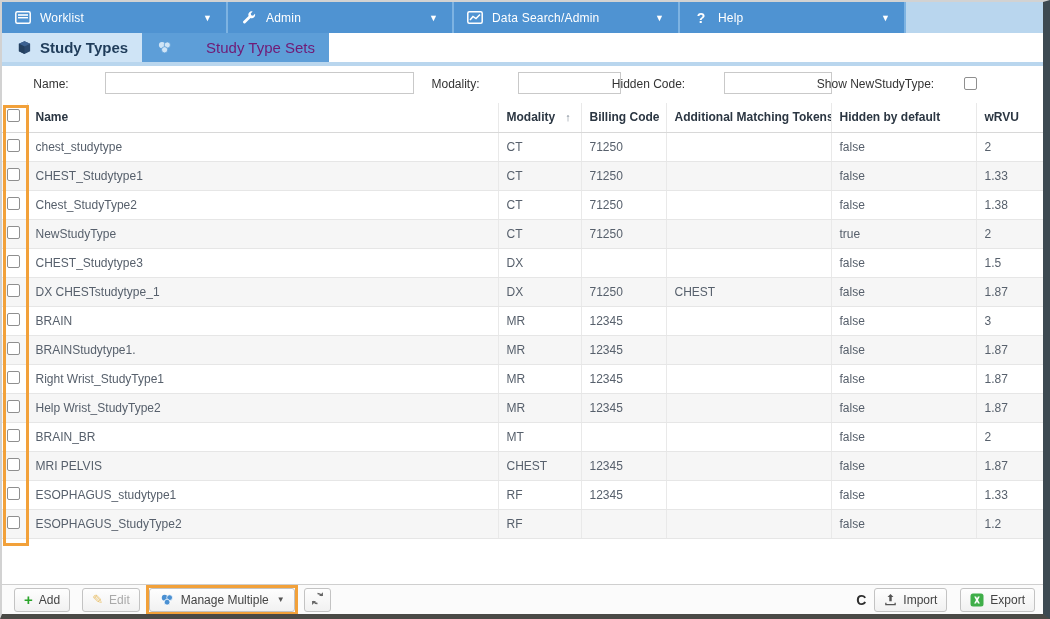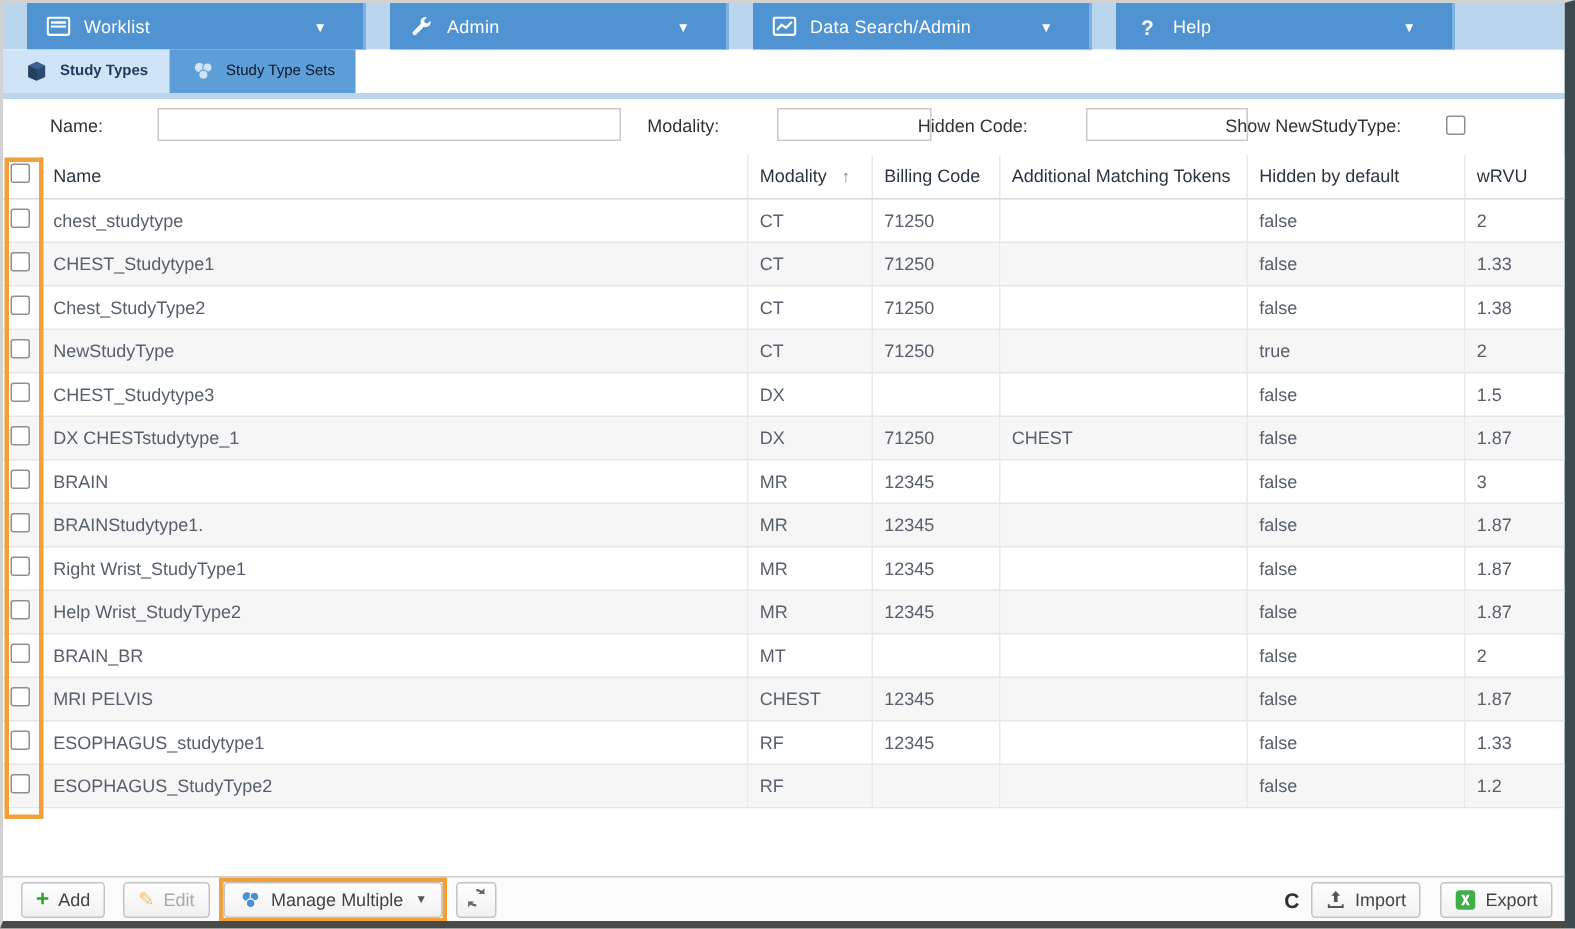--- a/index.html
+++ b/index.html
@@ -6,35 +6,34 @@
   body { font-family: "Liberation Sans", "DejaVu Sans", sans-serif; background:#fff; }
   .screen{
     position:relative; width:1050px; height:619px; background:#fff;
     border-top:2px solid #d2d2d2; border-left:2px solid #d2d2d2;
     border-right:7px solid #3d4a52; border-bottom:5px solid #4a4a46;
     overflow:hidden;
   }
   
   .menubar{ display:flex; height:31px; background:#b9d6ee; }
   .menu-item{
-    display:flex; align-items:center; width:226px; padding:0 20px 0 12px;
+    display:flex; align-items:center; width:226px; padding:0 10px 0 12px;
     background:#4f93d2; color:#fff; font-size:12px; cursor:pointer;
     border-right:2px solid #7db3e2;
-    margin-left:16px;
   }
   .menu-item .mi-icon{ width:18px; height:15px; margin-right:8px; display:flex; align-items:center; justify-content:center; }
   .menu-item .mi-label{ flex:1; font-weight:400; letter-spacing:.2px; }
   .menu-item .chev{ font-size:9px; color:#fff; padding-right:4px; }
   .menu-help-q{ font-weight:bold; font-size:14px; color:#fff; }
   .menubar-filler{ flex:1; background:#b9d6ee; }
   
   .tabbar{ display:flex; height:29px; background:#fff; }
-  .tab{ display:flex; align-items:center; padding:0 14px; font-size:10px; cursor:pointer; }
+  .tab{ display:flex; align-items:center; padding:0 14px; font-size:15px; cursor:pointer; }
   .tab.active{ background:#cfe4f6; color:#1f3c5a; font-weight:bold; }
-  .tab.inactive{ background:#5d9ed8; color:#0f172a; }
+  .tab.inactive{ background:#5d9ed8; color:#701a75;gap:26px; }
   .tab .tab-icon{ width:17px; height:17px; margin-right:7px; display:flex; align-items:center; justify-content:center;}
   .tab-strip{ height:4px; background:#b9d6ee; }
   
   .filterrow{ position:relative; height:37px; background:#fff; font-size:12px; color:#333; }
   .filterrow label{ position:absolute; top:11px; text-align:center; }
   .filterrow .f-input{
     position:absolute; top:6px; height:22px; border:1px solid #c9c9c9; background:#fff;
     font-size:12px; padding:0 5px; font-family:inherit;
   }
   .lbl-name{ left:0; width:98px; }      .in-name{ left:103px; width:309px; }
@@ -43,21 +42,21 @@
   .lbl-show{ left:790px; width:167px; }
   .cb{ display:inline-block; width:13px; height:13px; border:1px solid #8f8f8f; border-radius:2px; background:#fff; }
   .show-cb{ position:absolute; left:962px; top:11px; }
   
   table{ width:1041px; table-layout:fixed; border-collapse:collapse; font-size:12px; }
   col.c-cb{ width:25px; } col.c-name{ width:471px; } col.c-mod{ width:83px; }
   col.c-bill{ width:85px; } col.c-tok{ width:165px; } col.c-hid{ width:145px; } col.c-wrvu{ width:67px; }
   th,td{ height:29px; padding:0 8px; text-align:left; font-weight:normal;
          border-bottom:1px solid #e6e6e6; border-right:1px solid #e9e9e9;
          overflow:hidden; white-space:nowrap; }
-  th{ color:#2b3642; font-weight:normal; border-bottom:1px solid #d8d8d8; background:#fff;margin-left:40px; }
+  th{ color:#2b3642; font-weight:bold; border-bottom:1px solid #d8d8d8; background:#fff;margin-left:40px; }
   td{ color:#57606c; }
   tbody tr:nth-child(even) td{ background:#f6f6f6; }
   th.cbcell, td.cbcell{ padding:0 0 0 5px; border-right:1px solid #e9e9e9; }
   .sort-arrow{ color:#7a8591; margin-left:10px; font-size:11px; }
   
   .ann-col{
     position:absolute; left:1px; top:103px; width:26px; height:441px;
     border:3px solid #f2a13a; pointer-events:none; z-index:6;
   }
   .ann-wrap{ border:3px solid #f2a13a; display:inline-flex; margin:0 6px; }

